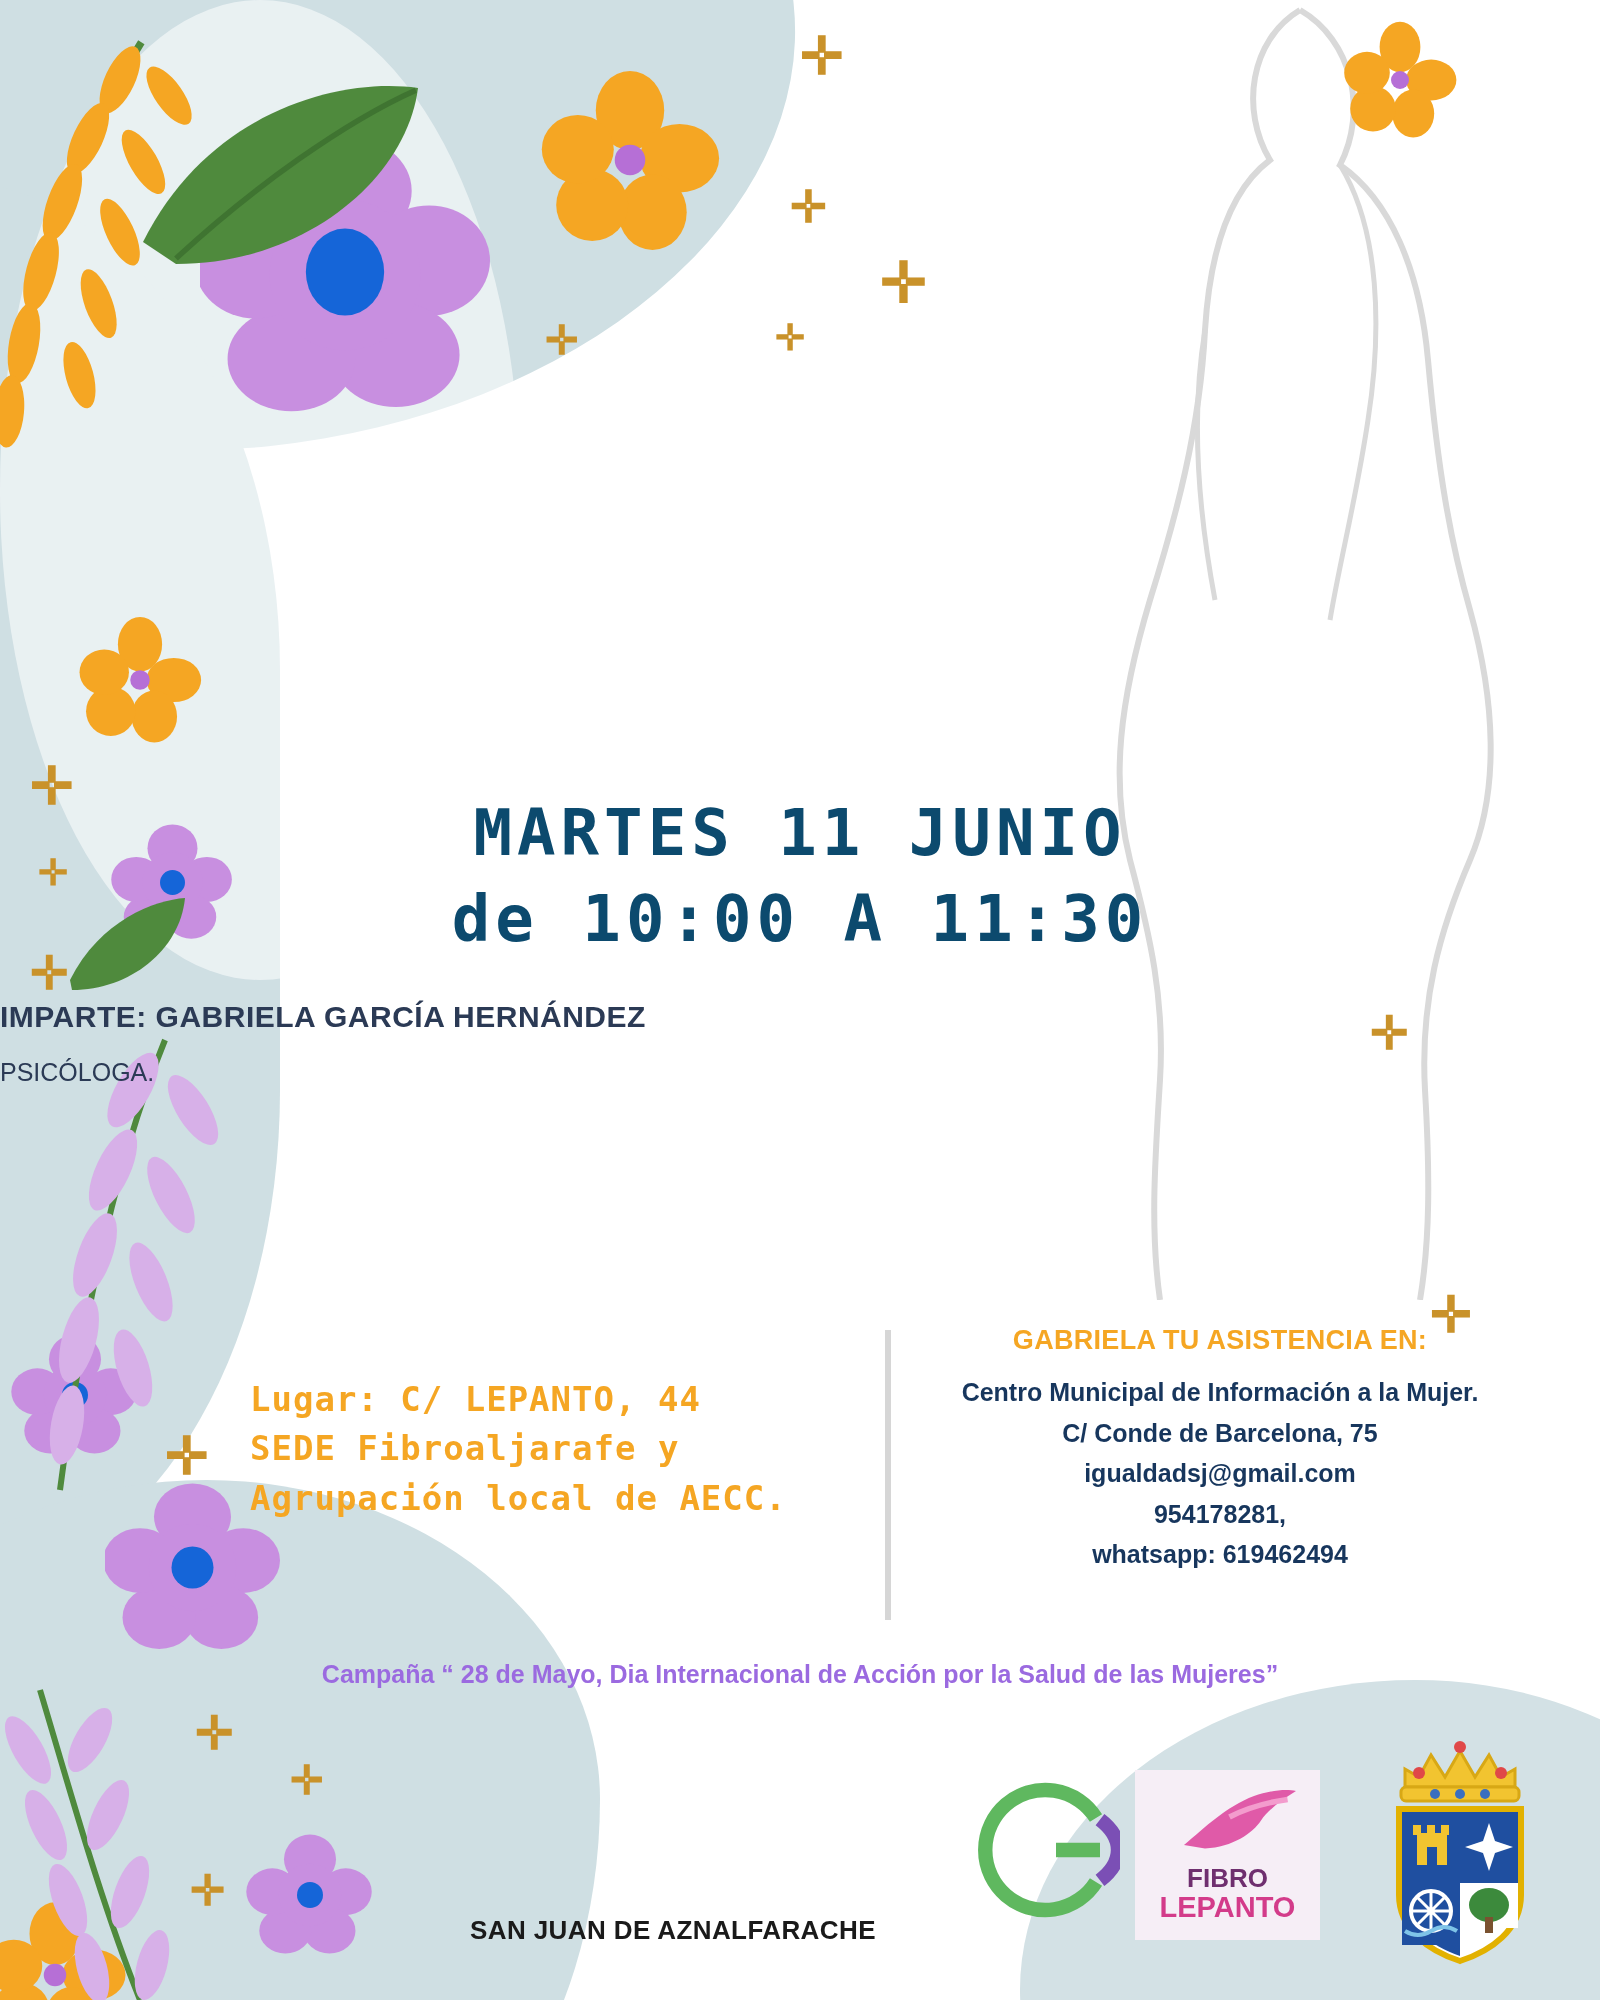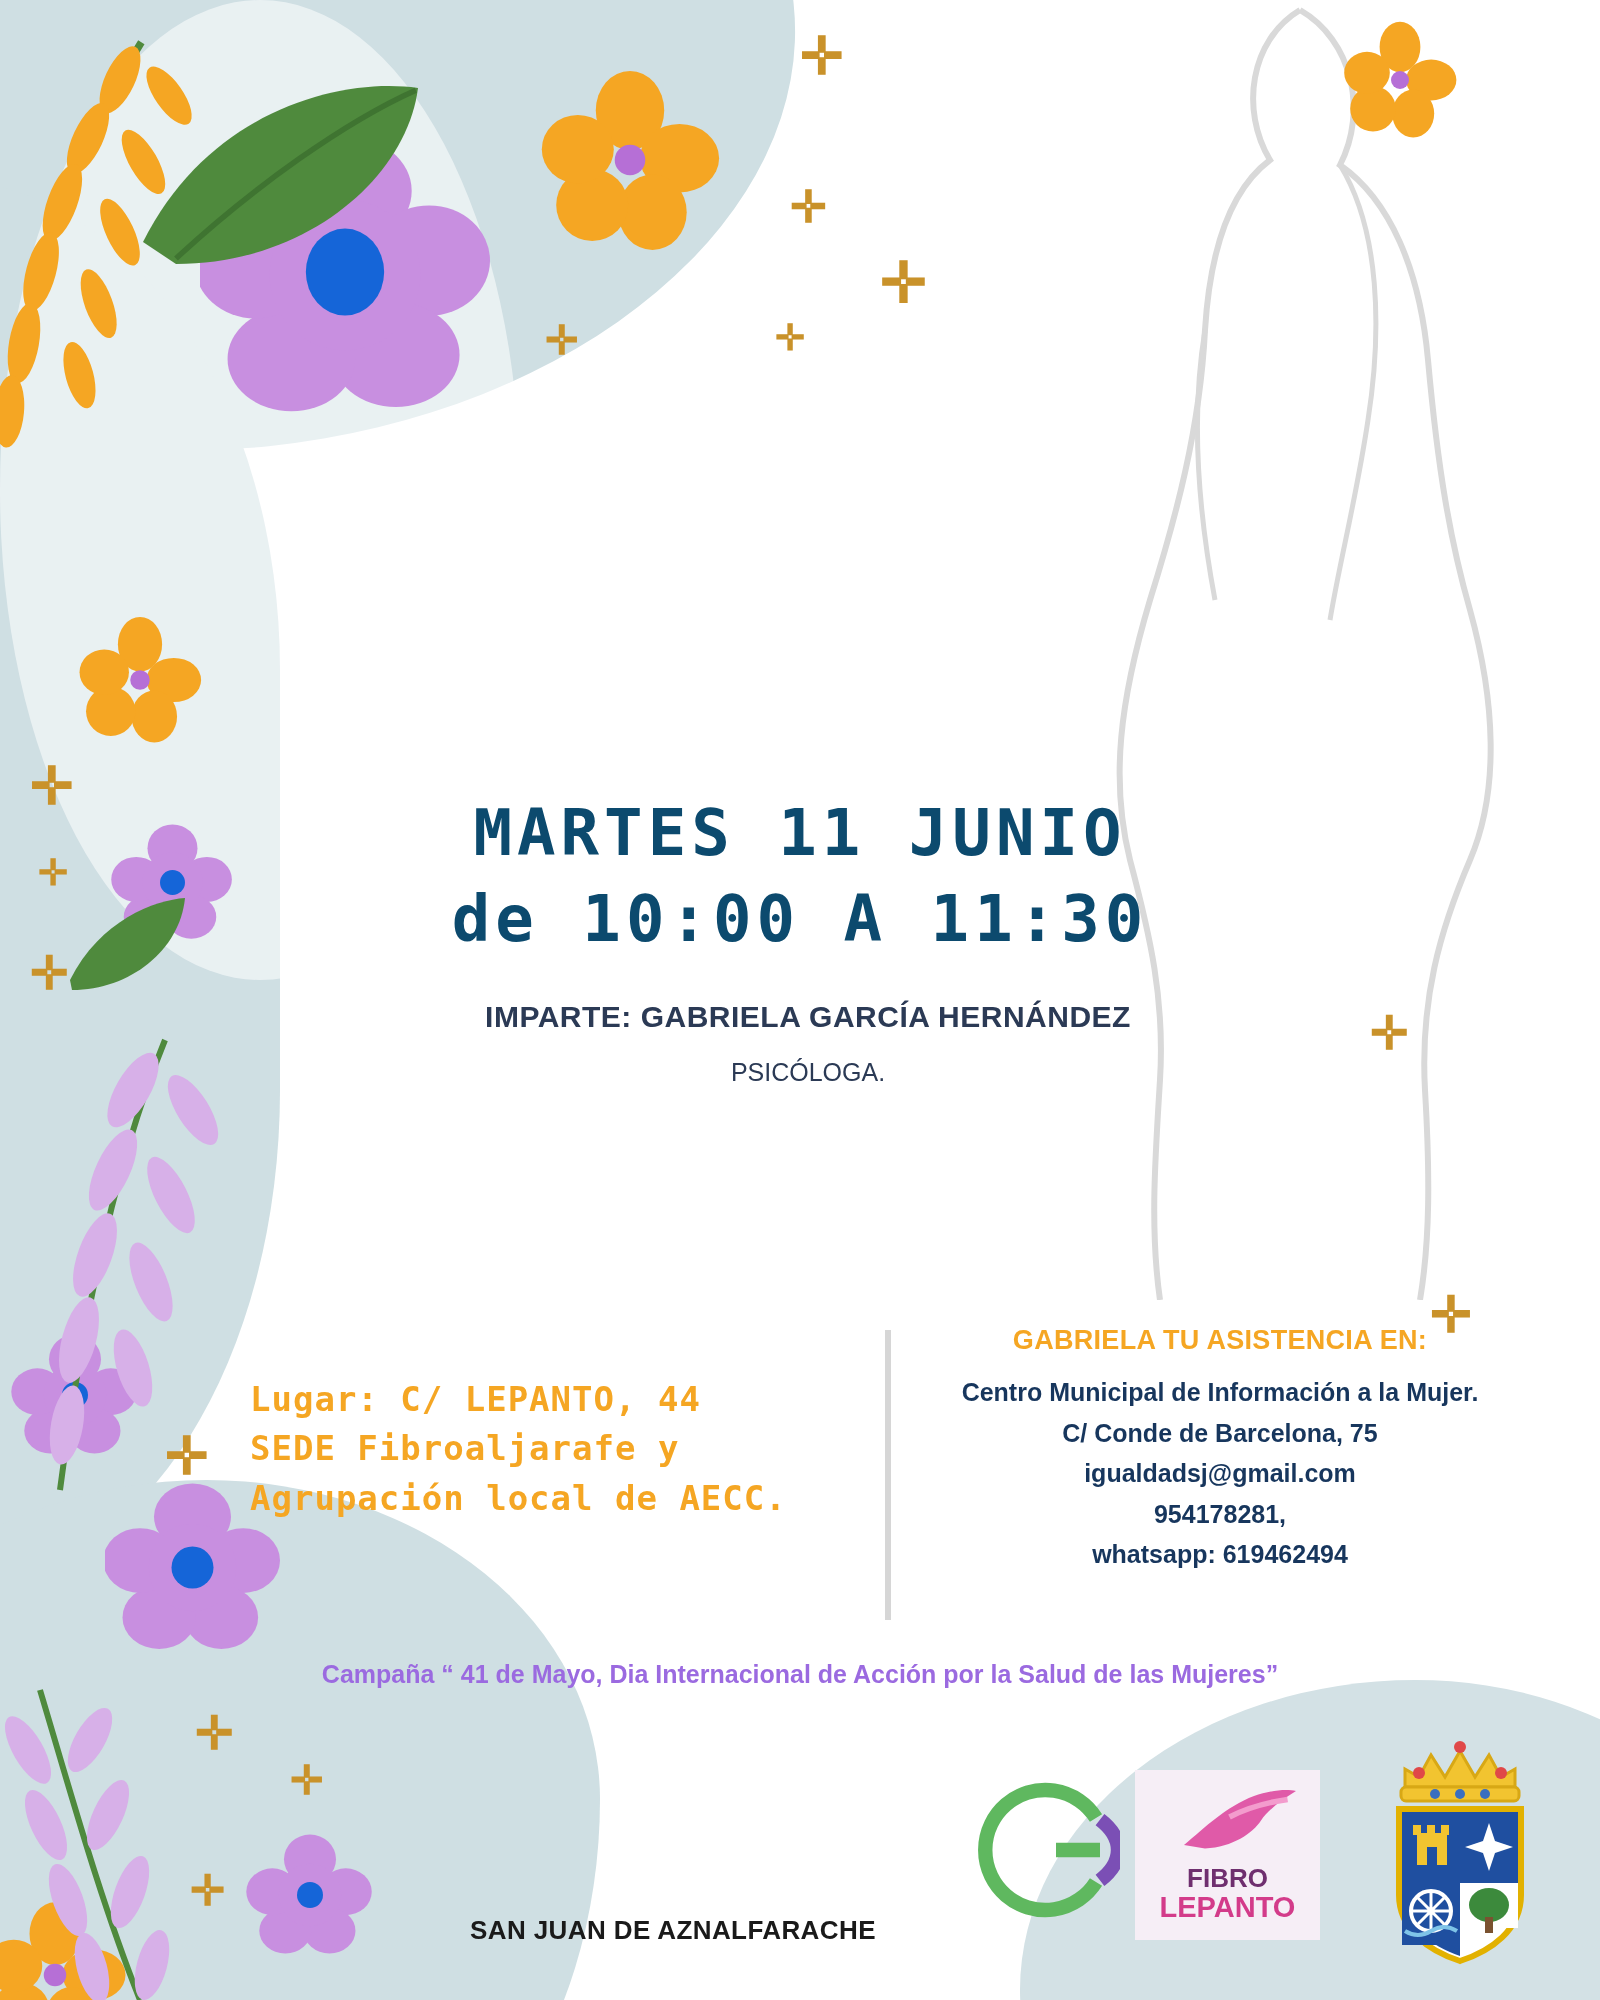--- a/index.html
+++ b/index.html
@@ -126,23 +126,22 @@
     letter-spacing: 5px;
     line-height: 1.35;
     font-size: 64px;
   }
 
   .speaker-block {
     position: absolute;
     left: 0;
     right: 0;
     top: 1000px;
-    text-align: center;
+    text-align: left;
     color: #2b3a55;
-    padding-left: 16px;
   }
   .speaker-name {
     font-size: 30px;
     font-weight: bold;
     letter-spacing: 0.5px;
     margin-bottom: 20px;
   }
   .speaker-role {
     font-size: 25px;
     line-height: 1.5;
@@ -467,21 +466,21 @@
 
     <div class="contact-block">
       <div class="contact-head">GABRIELA TU ASISTENCIA EN:</div>
       <div class="contact-line">Centro Municipal de Información a la Mujer.</div>
       <div class="contact-line">C/ Conde de Barcelona, 75</div>
       <div class="contact-line">igualdadsj@gmail.com</div>
       <div class="contact-line">954178281,</div>
       <div class="contact-line">whatsapp: 619462494</div>
     </div>
 
-    <div class="campaign">Campaña “ 41 de Mayo, Dia Internacional de Acción por la Salud de las Mujeres”</div>
+    <div class="campaign">Campaña “ 28 de Mayo, Dia Internacional de Acción por la Salud de las Mujeres”</div>
 
     <div class="town">SAN JUAN DE AZNALFARACHE</div>
 
     <svg class="logo-aecc" viewBox="0 0 200 200">
       <path d="M170 60 A75 75 0 1 0 170 140" fill="none" stroke="#5fb85f" stroke-width="18"></path>
       <path d="M120 100 L175 100" fill="none" stroke="#5fb85f" stroke-width="18"></path>
       <path d="M175 62 C205 85 205 115 175 138" fill="none" stroke="#7b4fb5" stroke-width="18"></path>
     </svg>
 
     <div class="logo-fibro">

